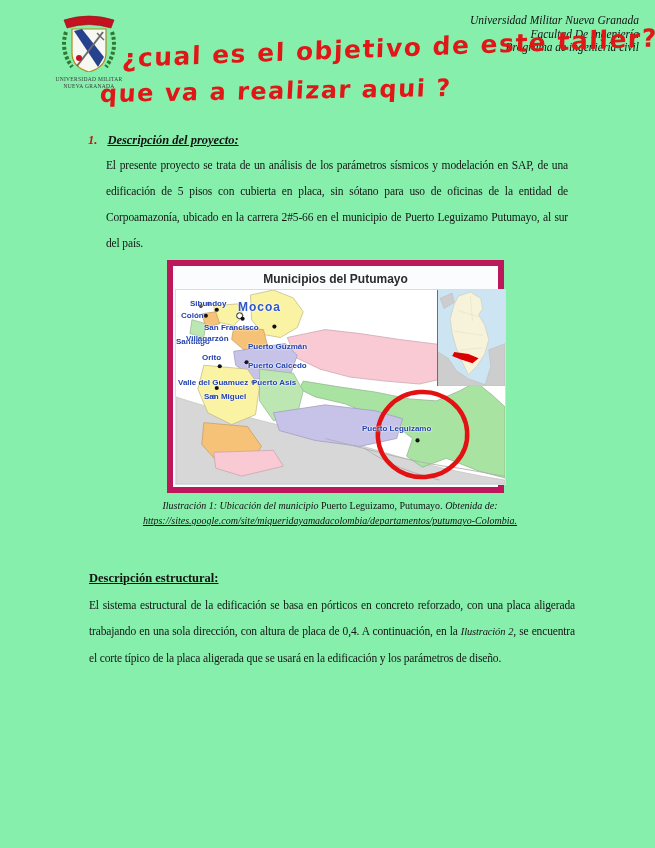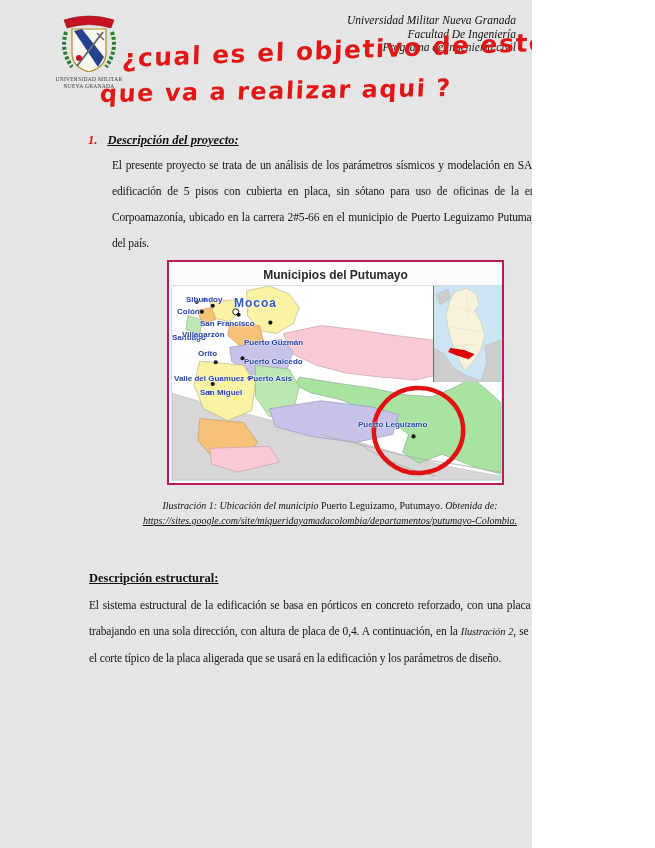--- a/index.html
+++ b/index.html
@@ -1,18 +1,18 @@
 <!DOCTYPE html>
 <html><head>
 <meta charset="utf-8">
 <style>
   * { margin:0; padding:0; box-sizing:border-box; }
   html,body { background:#fff; }
   .page {
-    position:relative; width:532px; height:848px; background:#e5e5e5;
+    position:relative; width:655px; height:848px; background:#86efac;
     overflow:hidden; font-family:"Liberation Serif", serif; color:#1a1a1a;
   }
 
   
   .logo-wrap { position:absolute; left:52px; top:10px; width:74px; text-align:center; }
   .logo-caption { font-family:"Liberation Serif", serif; font-size:5.5px; letter-spacing:.3px; color:#3a3a3a; line-height:7px; }
   .hdr-right { position:absolute; right:16px; top:14px; text-align:right;
     font-style:italic; font-size:11.5px; line-height:13.5px; color:#111; }
 
   
@@ -22,27 +22,27 @@
   .hw2 { left:100px; top:80px; font-size:24px; letter-spacing:1.5px; transform:rotate(-1deg) skewX(-4deg); }
 
   
   .sec-heading { position:absolute; font-size:12.5px; font-weight:bold; }
   .s1 { left:88px; top:133px;font-style:italic; }
   .s2 { left:89px; top:571px; }
   .sec-num { color:#cc1111; margin-right:10px; }
   .u { text-decoration:underline; color:#111; }
   .para { position:absolute; text-align:justify; font-size:11.5px; letter-spacing:-.15px;
     line-height:26px; color:#151515; }
-  .p1 { left:112px; top:152px; width:462px; }
+  .p1 { left:106px; top:152px; width:462px; }
   .p2 { left:89px; top:592px; width:486px; }
   .it2 { font-style:italic; font-size:10.5px; }
 
   
   .map-figure { position:absolute; left:167px; top:260px; width:337px;
-    border:2px solid #be185d; background:#fbfcfe; padding:2px; }
+    border:6px solid #be185d; background:#fbfcfe; padding:2px; }
   .map-title { text-align:center; font-family:"Liberation Sans", sans-serif;
     font-weight:bold; font-size:12px; color:#2b2b2b; padding:4px 0 3px 0; }
   .map-body { position:relative; width:331px; height:196px; background:#fff; border:1px solid #d8dde2;text-align:center; }
   .map-svg { position:absolute; left:0; top:0; width:100%; height:100%; }
   .inset { position:absolute; right:0; top:0; width:68px; height:96px; border-left:1px solid #6e6e6e; }
   .inset svg { width:100%; height:100%; display:block; }
   .lbl { position:absolute; font-family:"Liberation Sans", sans-serif; font-weight:bold;
     font-size:8px; color:#2343ae; white-space:nowrap;
     text-shadow:0 0 2px #fff, 0 0 2px #fff; }
   .lbl-mocoa { font-size:12px; color:#2d57c8; letter-spacing:1px; }

